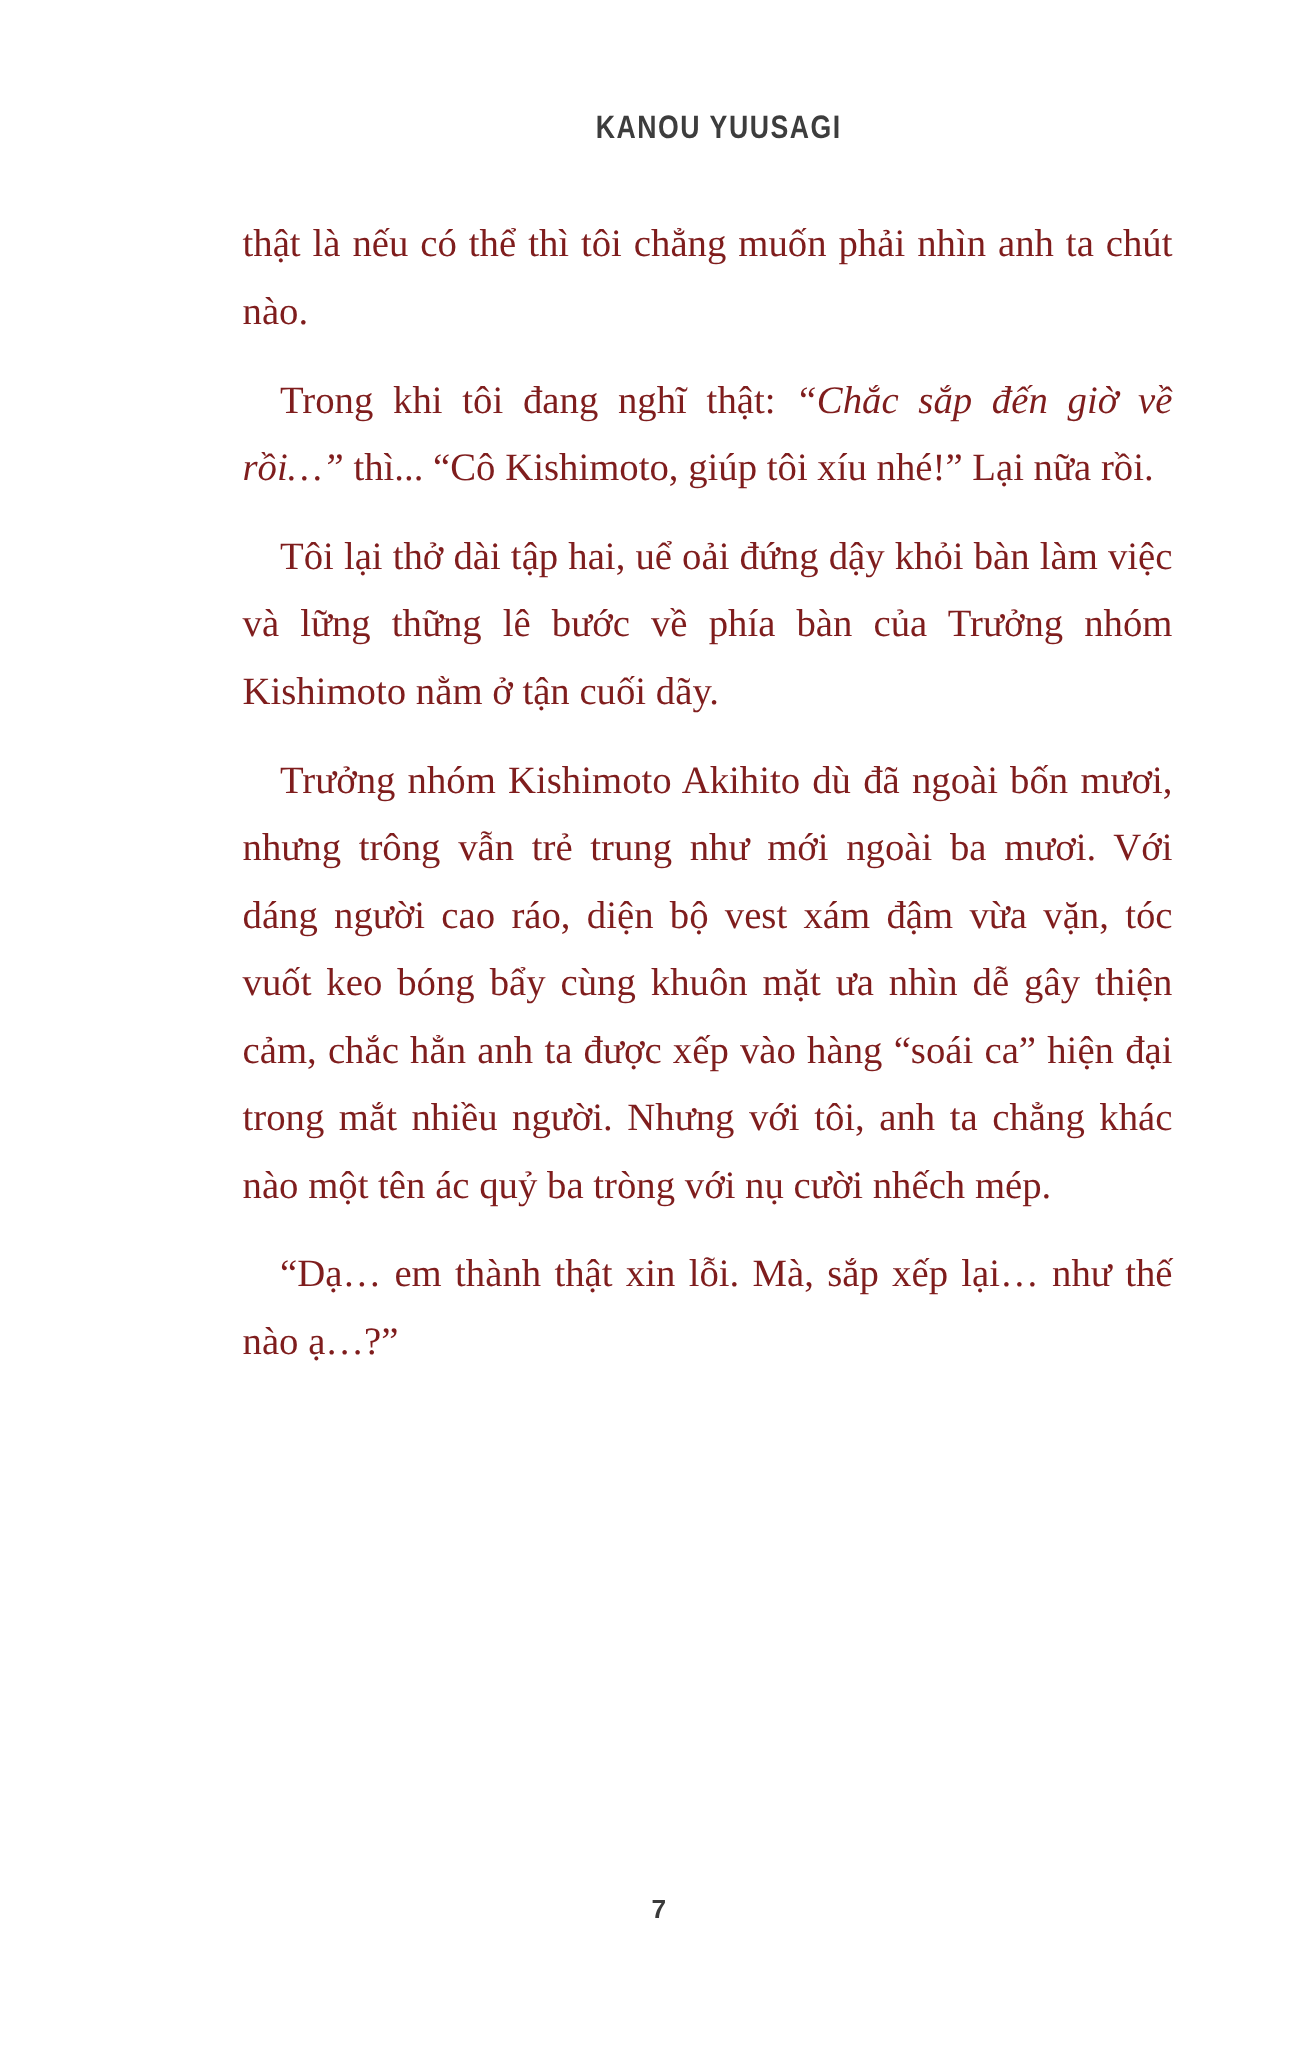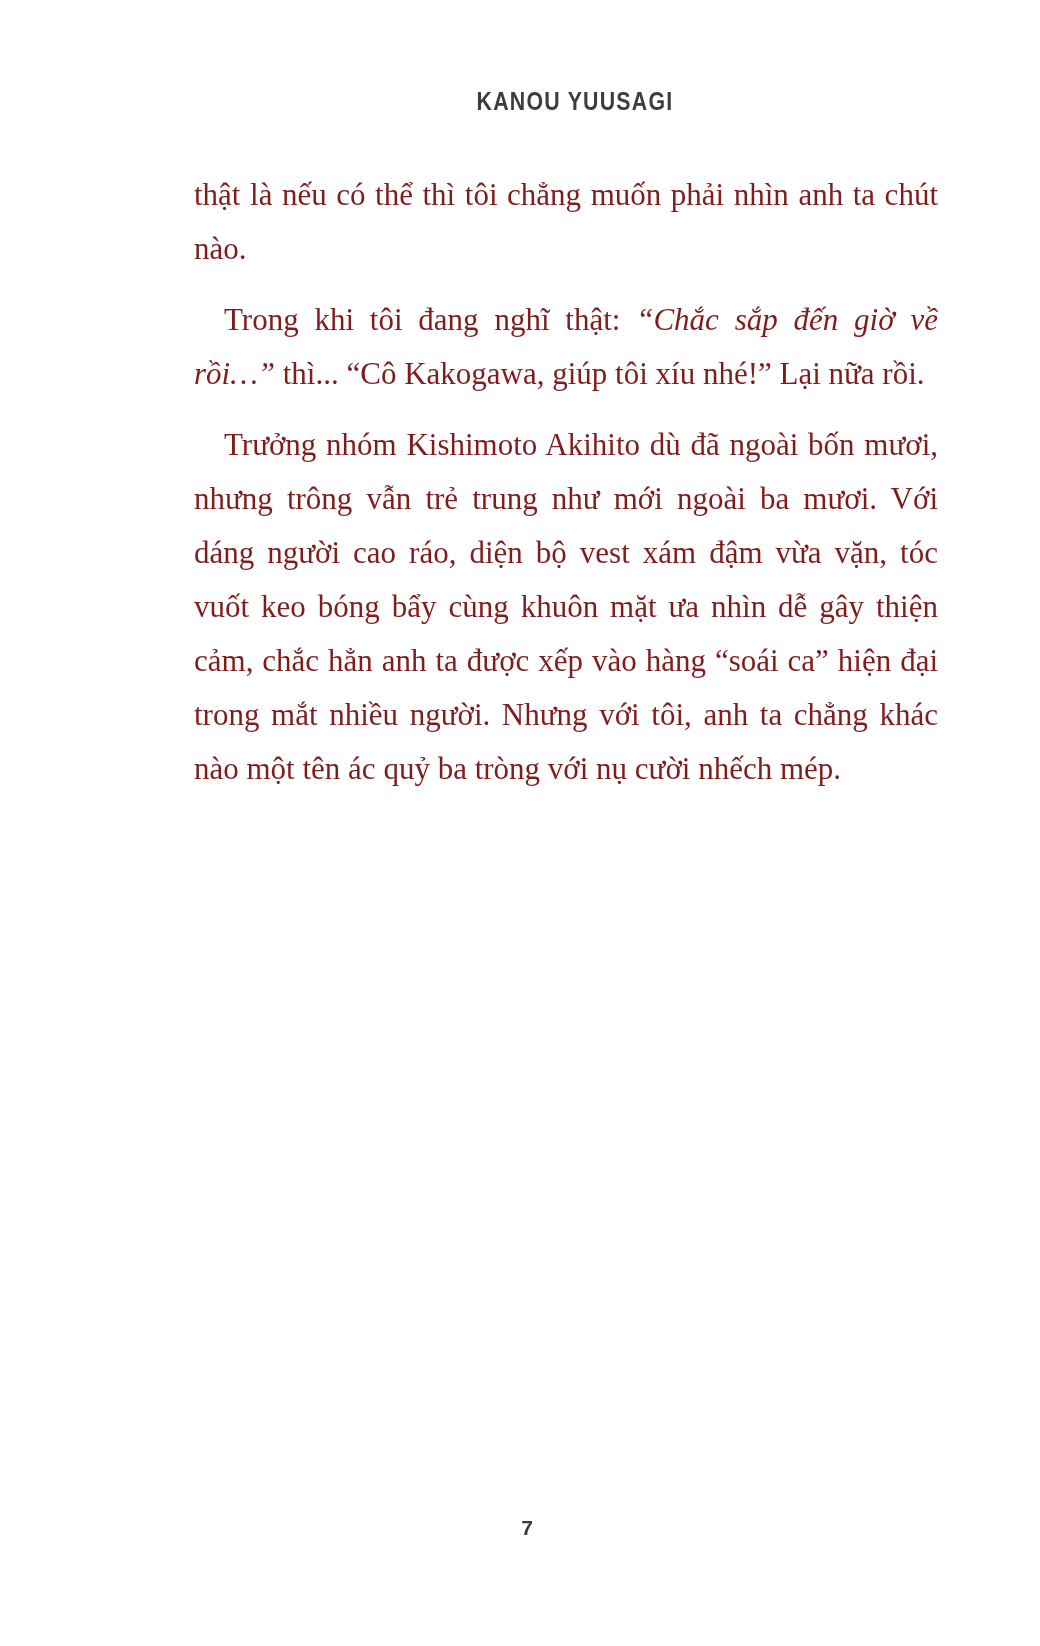--- a/index.html
+++ b/index.html
@@ -72,24 +72,26 @@
 <body>
 
 <div class="book-page">
 
   <div class="running-header">KANOU YUUSAGI</div>
 
   <div class="page-body">
 
     <p class="para first"><span>thật là nếu có thể thì tôi chẳng muốn phải nhìn anh ta chút nào.</span></p>
 
-    <p class="para"><span>Trong khi tôi đang nghĩ thật: </span><span class="inner-thought">“Chắc sắp đến giờ về rồi…”</span><span> thì... “Cô Kakogawa, giúp tôi xíu nhé!” Lại nữa rồi.</span></p>
+    <p class="para"><span>Trong khi tôi đang nghĩ thật: </span><span class="inner-thought">“Chắc sắp đến giờ về rồi…”</span><span> thì... “Cô Kishimoto, giúp tôi xíu nhé!” Lại nữa rồi.</span></p>
 
+    <p class="para"><span>Tôi lại thở dài tập hai, uể oải đứng dậy khỏi bàn làm việc và lững thững lê bước về phía bàn của Trưởng nhóm Kishimoto nằm ở tận cuối dãy.</span></p>
 
     <p class="para"><span>Trưởng nhóm Kishimoto Akihito dù đã ngoài bốn mươi, nhưng trông vẫn trẻ trung như mới ngoài ba mươi. Với dáng người cao ráo, diện bộ vest xám đậm vừa vặn, tóc vuốt keo bóng bẩy cùng khuôn mặt ưa nhìn dễ gây thiện cảm, chắc hẳn anh ta được xếp vào hàng “soái ca” hiện đại trong mắt nhiều người. Nhưng với tôi, anh ta chẳng khác nào một tên ác quỷ ba tròng với nụ cười nhếch mép.</span></p>
 
 
+    <p class="para"><span>“Dạ… em thành thật xin lỗi. Mà, sắp xếp lại… như thế nào ạ…?”</span></p>
 
   </div>
 
   <div class="page-number">7</div>
 
 </div>
 
 </body></html>

